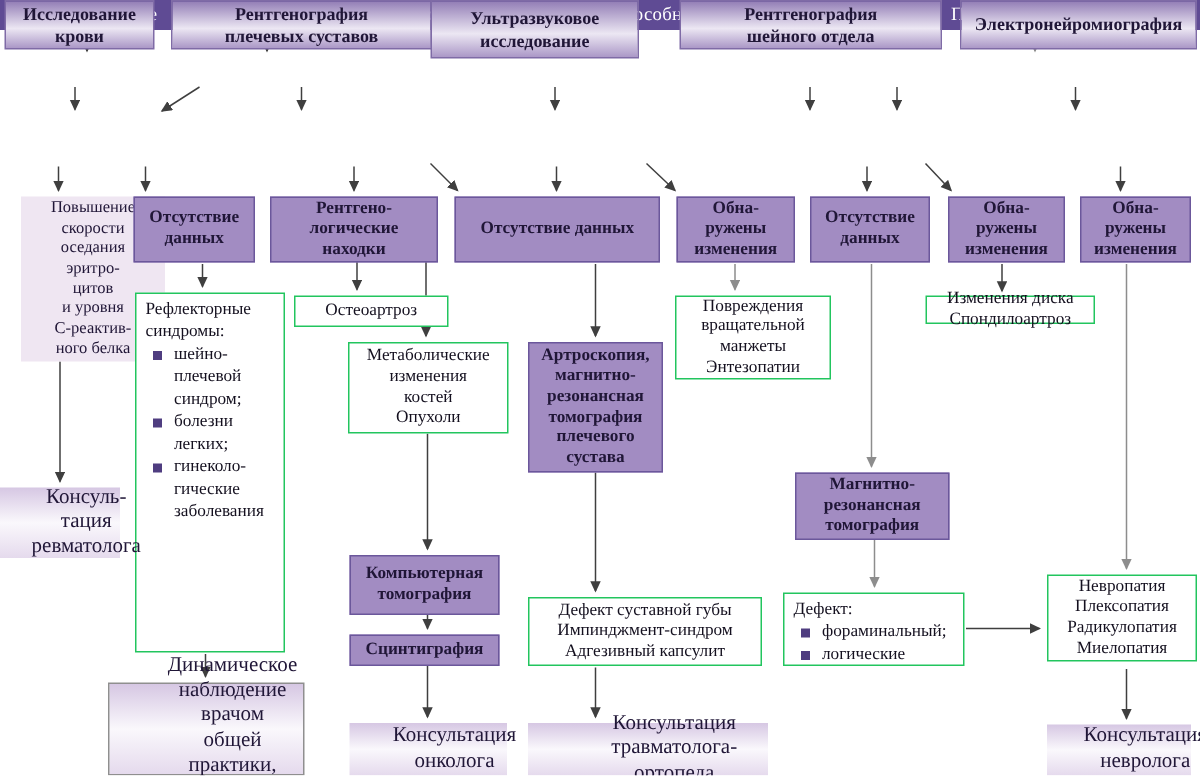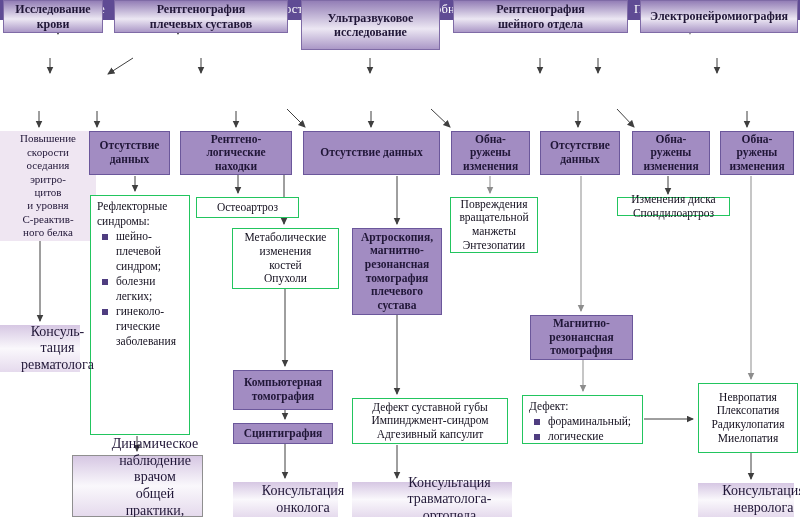--- a/index.html
+++ b/index.html
@@ -103,27 +103,27 @@
   <div class="node bar" style="left:0;top:3;width:800px;height:20px">Боль в плече</div>
 
   <div class="node bar" style="left:0;top:39;width:118px;height:18px">Боль и онемение</div>
   <div class="node bar" style="left:133px;top:39;width:434px;height:18px">Общая слабость, снижение работоспособности</div>
   <div class="node bar" style="left:582px;top:39;width:218px;height:18px">Парезы, гипотрофии</div>
 
   <div class="node grad" style="left:3px;top:77;width:100px;height:33px">Исследование
 крови</div>
   <div class="node grad" style="left:114px;top:77;width:174px;height:33px">Рентгенография
 плечевых суставов</div>
-  <div class="node grad" style="left:301px;top:77;width:139px;height:50px">Ультразвуковое
+  <div class="node grad" style="left:287px;top:77;width:139px;height:39px">Ультразвуковое
 исследование</div>
   <div class="node grad" style="left:453px;top:77;width:175px;height:33px">Рентгенография
 шейного отдела</div>
   <div class="node grad" style="left:640px;top:77;width:158px;height:33px">Электронейромиография</div>
 
-  <div class="node lightflat" style="left:0;top:131px;width:96px;height:110px">Повышение
+  <div class="node lightflat" style="left:14px;top:131px;width:96px;height:110px">Повышение
 скорости
 оседания
 эритро-
 цитов
 и уровня
 С-реактив-
 ного белка</div>
   <div class="node purple" style="left:89px;top:131px;width:81px;height:44px">Отсутствие
 данных</div>
   <div class="node purple" style="left:180px;top:131px;width:112px;height:44px">Рентгено-
@@ -154,21 +154,21 @@
         <li>гинеколо-
 гические
 заболевания</li>
       </ul>
   </div>
   <div class="node white" style="left:196px;top:197px;width:103px;height:21px">Остеоартроз</div>
   <div class="node white" style="left:232px;top:228px;width:107px;height:61px">Метаболические
 изменения
 костей
 Опухоли</div>
-  <div class="node white" style="left:450px;top:197px;width:88px;height:56px">Повреждения
+  <div class="node white" style="left:450px;top:197px;width:104px;height:56px">Повреждения
 вращательной
 манжеты
 Энтезопатии</div>
   <div class="node white" style="left:617px;top:197px;width:113px;height:19px">Изменения диска
 Спондилоартроз</div>
   <div class="node purple" style="left:352px;top:228px;width:90px;height:87px">Артроскопия,
 магнитно-
 резонансная
 томография
 плечевого
@@ -187,21 +187,21 @@
   <div class="node white listbox" style="left:522px;top:395px;width:121px;height:49px">
     <span class="ttl">Дефект:</span>
     <ul>
         <li>фораминальный;</li>
         <li>логические</li>
       </ul>
   </div>
   <div class="node white" style="left:352px;top:398px;width:156px;height:46px">Дефект суставной губы
 Импинджмент-синдром
 Адгезивный капсулит</div>
-  <div class="node white" style="left:698px;top:383px;width:100px;height:70px">Невропатия
+  <div class="node white" style="left:698px;top:383px;width:100px;height:58px">Невропатия
 Плексопатия
 Радикулопатия
 Миелопатия</div>
 
   <div class="node consult bordered" style="left:72px;top:455px;width:131px;height:62px">Динамическое
 наблюдение врачом
 общей практики,
 терапевтом</div>
   <div class="node consult" style="left:233px;top:482px;width:105px;height:35px">Консультация
 онколога</div>

